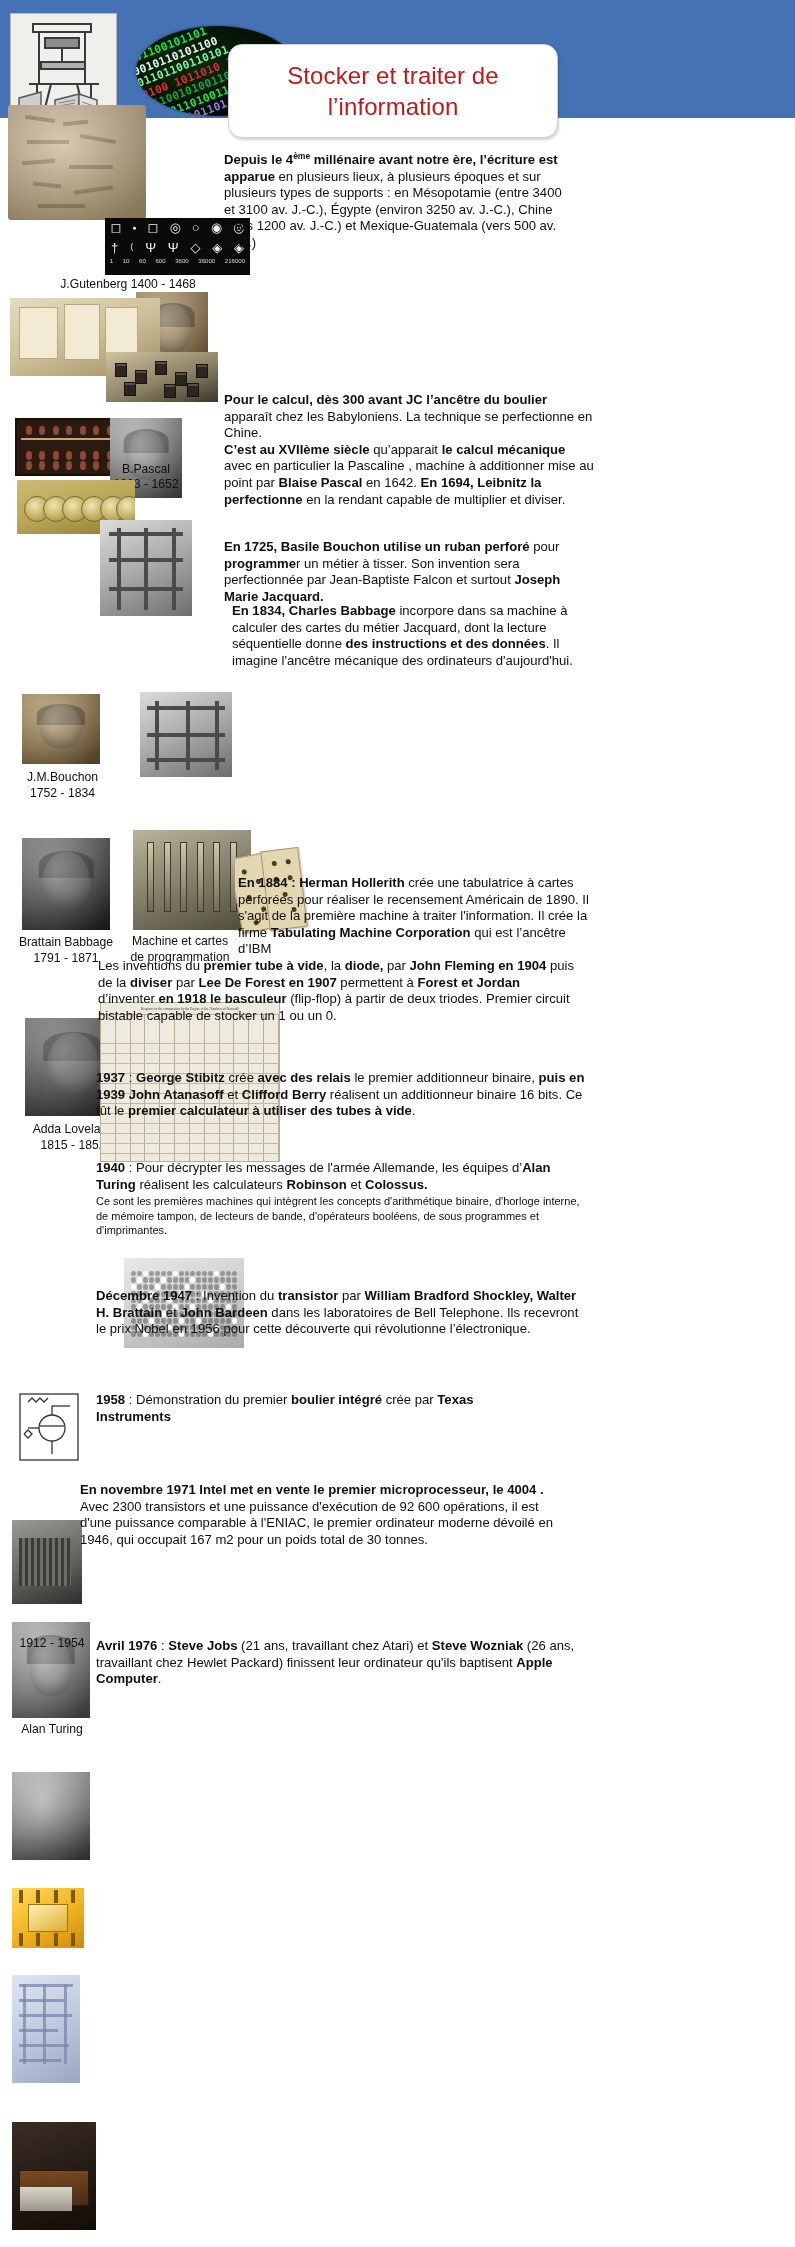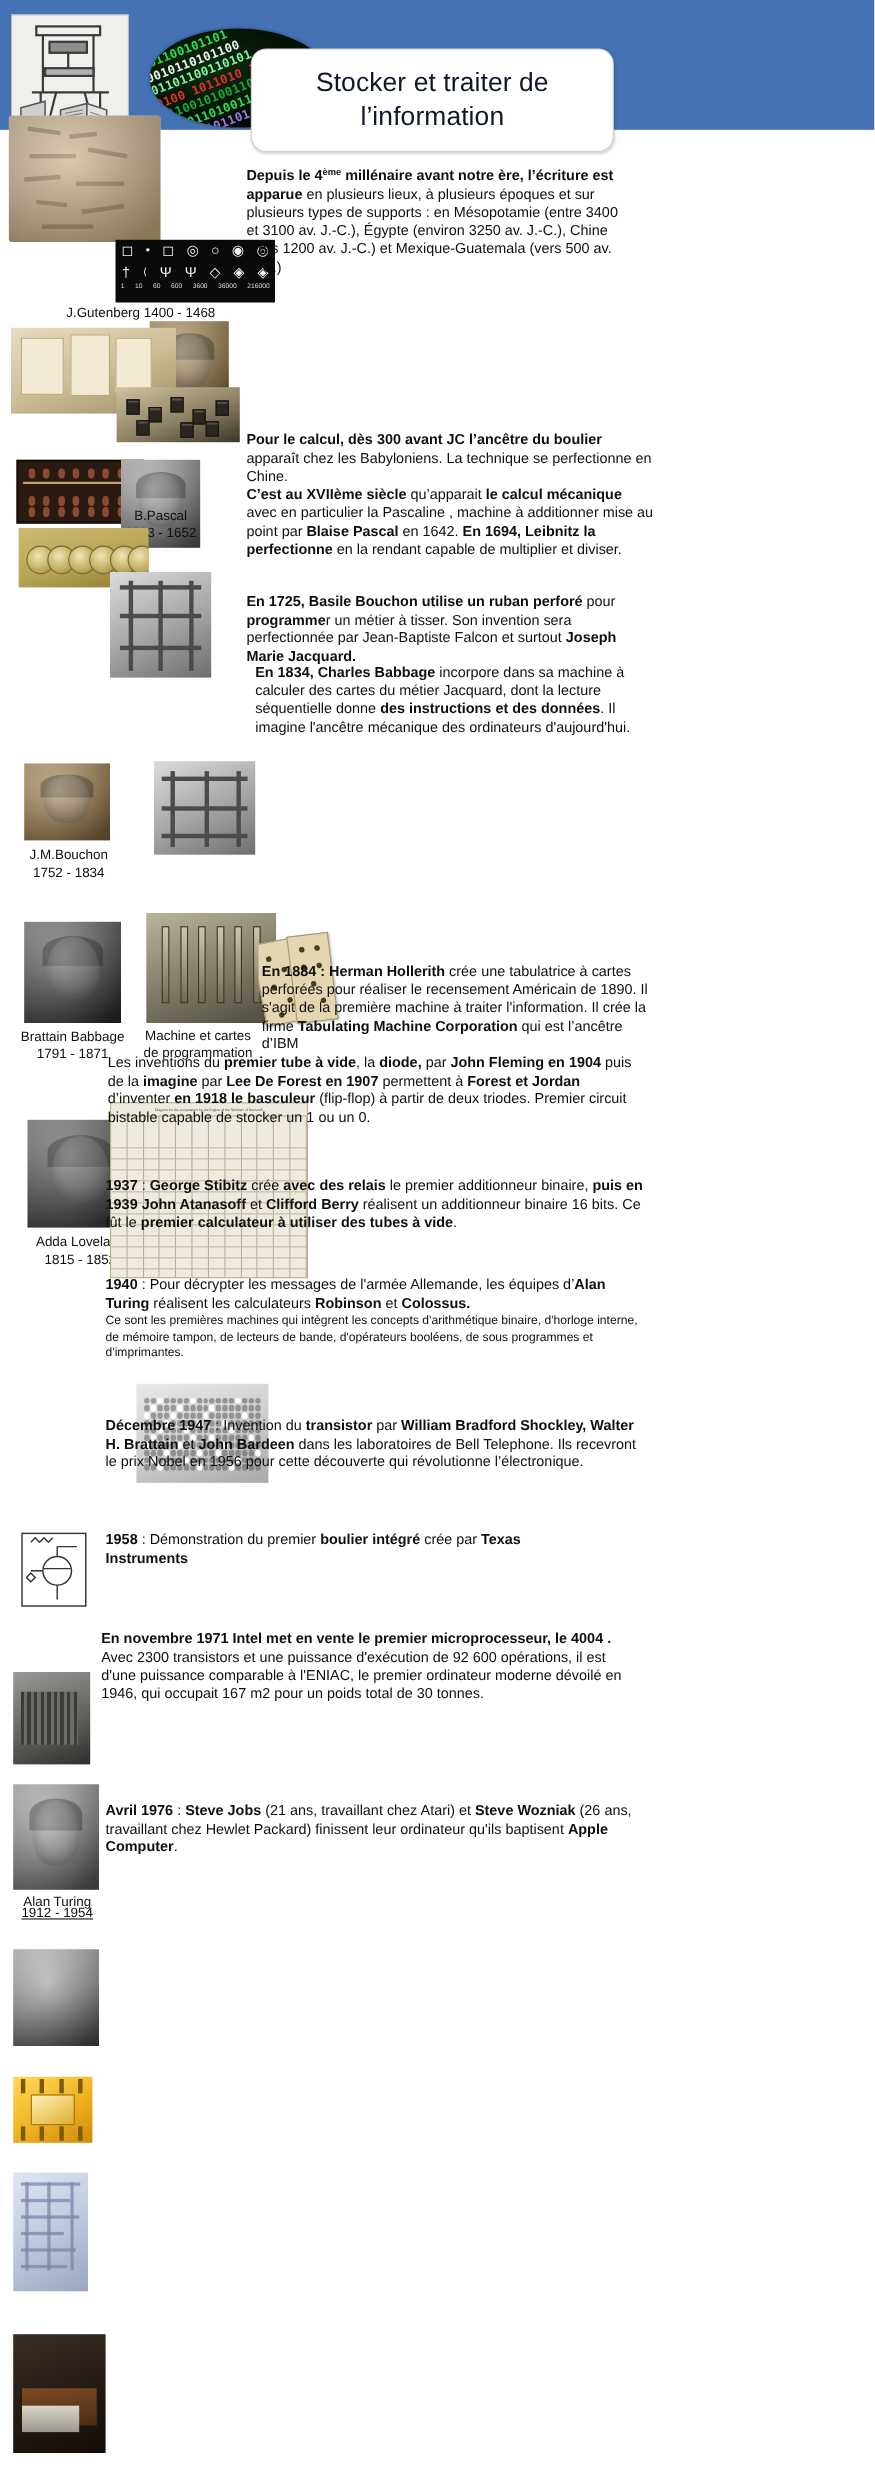--- a/index.html
+++ b/index.html
@@ -70,21 +70,21 @@
     display: flex; align-items: center; justify-content: center;
     text-align: center;
     padding: 4px 14px;
     z-index: 5;
   }
   .title-card h1 {
     margin: 0;
     font-size: 24px;
     line-height: 31px;
     font-weight: normal;
-    color: #0f172a;
+    color: #b91c1c;
     letter-spacing: .1px;
   }
 
   
   .para {
     position: absolute;
     font-size: 13.1px;
     line-height: 16.6px;
     color: #0f0f0f;
     text-align: left;
@@ -690,21 +690,21 @@
 
   <div class="img relay" style="left:12px; top:1520px; width:70px; height:84px;">
     <div class="rack"></div>
   </div>
 
   <div class="img ph-gray vign" style="left:12px; top:1622px; width:78px; height:96px;">
     <div class="hairline"></div>
       <div class="portrait-face"></div>
   </div>
   <div class="cap" style="left:0px; top:1722px; width:104px;">Alan Turing</div>
-  <div class="cap" style="left:0px; top:1732px; width:104px;text-decoration:underline;">1912 - 1954</div>
+  <div class="cap" style="left:0px; top:1636px; width:104px;">1912 - 1954</div>
 
   <div class="img labphoto vign" style="left:12px; top:1772px; width:78px; height:88px;"></div>
 
   <div class="img icchip" style="left:12px; top:1888px; width:72px; height:60px;">
     <div class="core"></div>
     <div class="leg" style="left:10%; top:2px; width:4px; height:22%;"></div>
     <div class="leg" style="left:34%; top:2px; width:4px; height:22%;"></div>
     <div class="leg" style="left:58%; top:2px; width:4px; height:22%;"></div>
     <div class="leg" style="left:82%; top:2px; width:4px; height:22%;"></div>
     <div class="leg" style="left:10%; bottom:2px; width:4px; height:22%;"></div>
@@ -735,27 +735,27 @@
 
   <div class="para" style="left:224px; top:392px; width:370px;"><b>Pour le calcul, dès 300 avant JC l’ancêtre du boulier</b> apparaît chez les Babyloniens. La technique se perfectionne en Chine.<br><b>C’est au XVIIème siècle</b> qu’apparait <b>le calcul mécanique</b> avec en particulier la Pascaline , machine à additionner mise au point par <b>Blaise Pascal</b> en 1642. <b>En 1694, Leibnitz la perfectionne</b> en la rendant capable de multiplier et diviser.</div>
 
   <div class="para" style="left:224px; top:523px; width:344px;margin-top:16px;"><b>En 1725, Basile Bouchon utilise un ruban perforé</b> pour <b>programme</b>r un métier à tisser. Son invention sera perfectionnée par Jean-Baptiste Falcon et surtout <b>Joseph Marie Jacquard.</b></div>
 
   <div class="para" style="left:232px; top:603px; width:348px;"><b>En 1834, Charles Babbage</b> incorpore dans sa machine à calculer des cartes du métier Jacquard, dont la lecture séquentielle donne <b>des instructions et des données</b>. Il imagine l'ancêtre mécanique des ordinateurs d'aujourd'hui.</div>
 
 
   <div class="para" style="left:238px; top:875px; width:352px;"><b>En 1884 : Herman Hollerith</b> crée une tabulatrice à cartes perforées pour réaliser le recensement Américain de 1890. Il s'agit de la première machine à traiter l'information. Il crée la firme <b>Tabulating Machine Corporation</b> qui est l’ancêtre d’IBM</div>
 
-  <div class="para" style="left:98px; top:958px; width:478px;">Les inventions du <b>premier tube à vide</b>, la <b>diode,</b> par <b>John Fleming en 1904</b> puis de  la <b>imagine</b> par <b>Lee De Forest en 1907</b> permettent à <b>Forest et Jordan</b> d’inventer <b>en 1918 le basculeur</b> (flip-flop) à partir de deux triodes. Premier circuit bistable capable de stocker un 1 ou un 0.</div>
+  <div class="para" style="left:98px; top:958px; width:478px;">Les inventions du <b>premier tube à vide</b>, la <b>diode,</b> par <b>John Fleming en 1904</b> puis de  la <b>diviser</b> par <b>Lee De Forest en 1907</b> permettent à <b>Forest et Jordan</b> d’inventer <b>en 1918 le basculeur</b> (flip-flop) à partir de deux triodes. Premier circuit bistable capable de stocker un 1 ou un 0.</div>
 
   <div class="para" style="left:96px; top:1070px; width:490px;"><b>1937</b> : <b>George Stibitz</b> crée <b>avec des relais</b> le premier additionneur binaire, <b>puis en 1939 John Atanasoff</b> et <b>Clifford Berry</b> réalisent un additionneur binaire 16 bits. Ce fût le <b>premier calculateur à utiliser des tubes à vide</b>.</div>
 
   <div class="para" style="left:96px; top:1160px; width:495px;"><b>1940</b> : Pour décrypter les messages de l'armée Allemande, les équipes d’<b>Alan Turing</b> réalisent les calculateurs <b>Robinson</b> et <b>Colossus.</b><span class="sm">Ce sont les premières machines qui intègrent les concepts d'arithmétique binaire, d'horloge interne, de mémoire tampon, de lecteurs de bande, d'opérateurs booléens, de sous programmes et d'imprimantes.</span></div>
 
   <div class="para" style="left:96px; top:1288px; width:490px;"><b>Décembre 1947</b> : Invention du <b>transistor</b> par <b>William Bradford Shockley, Walter H. Brattain</b> et <b>John Bardeen</b> dans les laboratoires de Bell Telephone. Ils recevront le prix Nobel en 1956 pour cette découverte qui révolutionne l’électronique.</div>
 
   <div class="para" style="left:96px; top:1392px; width:450px;"><b>1958</b> : Démonstration du premier <b>boulier intégré</b> crée par <b>Texas Instruments</b></div>
 
-  <div class="para" style="left:92px; top:1482px; width:490px;"><b>En novembre 1971 Intel met en vente le premier microprocesseur, le 4004 .</b> Avec 2300 transistors et une puissance d'exécution de 92 600 opérations, il est d'une puissance comparable à l'ENIAC, le premier ordinateur moderne dévoilé en 1946, qui occupait 167 m2 pour un poids total de 30 tonnes.</div>
+  <div class="para" style="left:80px; top:1482px; width:490px;"><b>En novembre 1971 Intel met en vente le premier microprocesseur, le 4004 .</b> Avec 2300 transistors et une puissance d'exécution de 92 600 opérations, il est d'une puissance comparable à l'ENIAC, le premier ordinateur moderne dévoilé en 1946, qui occupait 167 m2 pour un poids total de 30 tonnes.</div>
 
   <div class="para" style="left:96px; top:1638px; width:490px;"><b>Avril 1976</b> : <b>Steve Jobs</b> (21 ans, travaillant chez Atari) et <b>Steve Wozniak</b> (26 ans, travaillant chez Hewlet Packard) finissent leur ordinateur qu'ils baptisent <b>Apple Computer</b>.</div>
 
 </div>
 
 </body></html>

